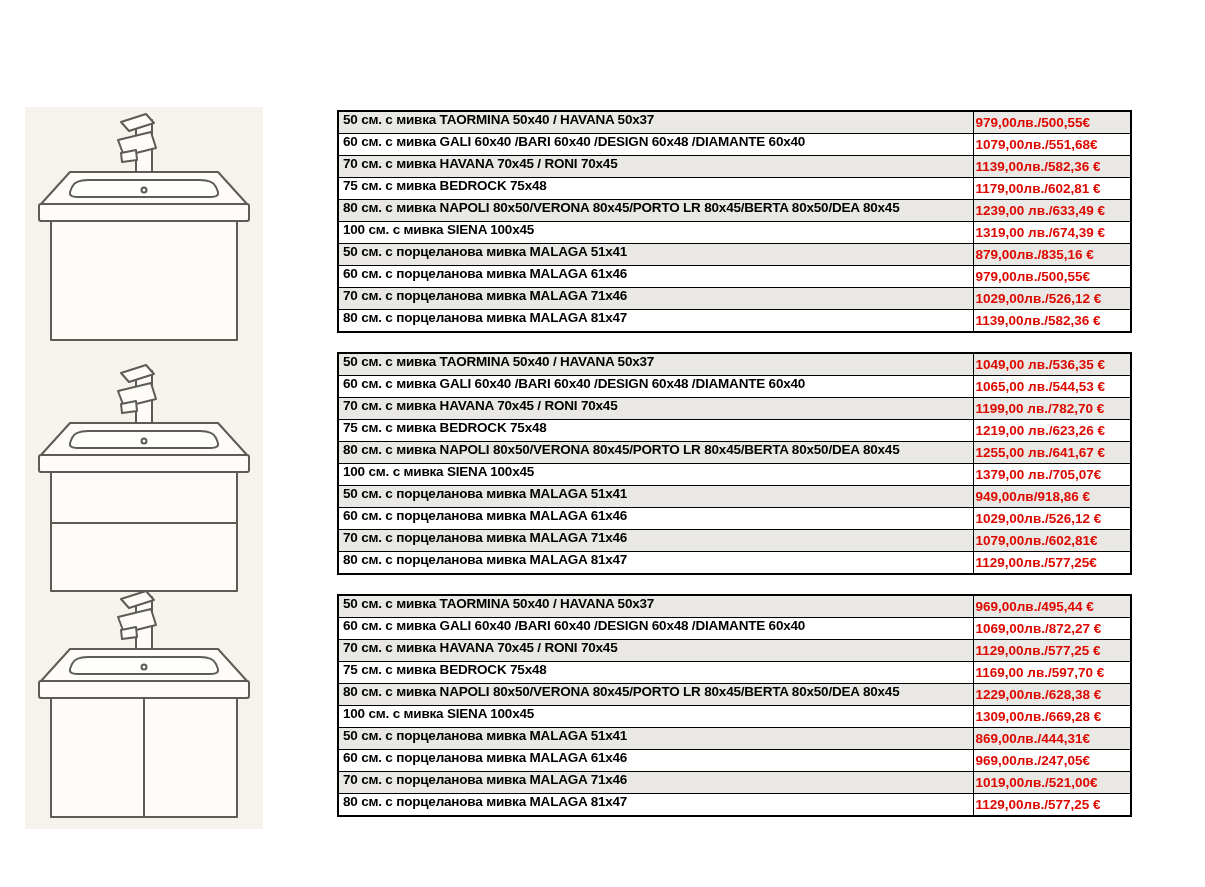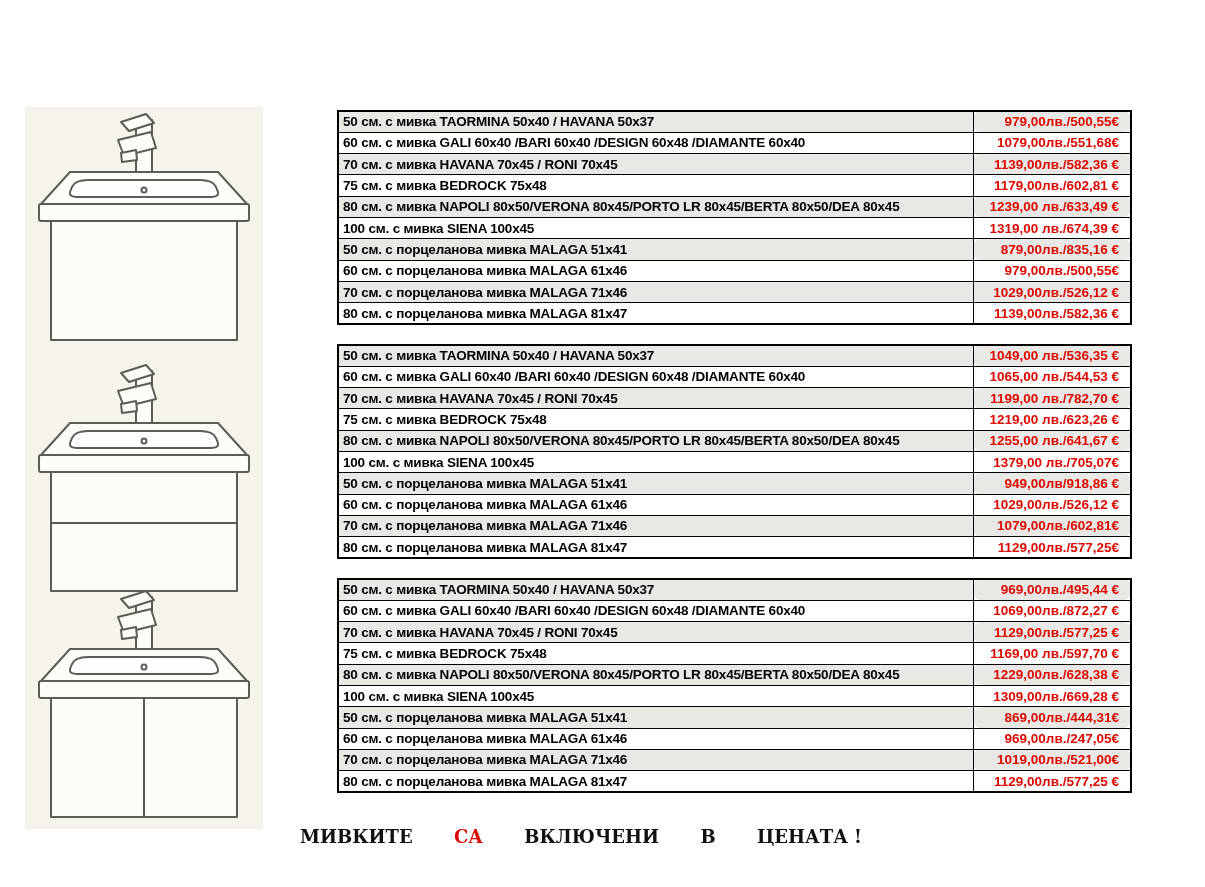--- a/index.html
+++ b/index.html
@@ -46,34 +46,33 @@
   }
   table.price-table td{
     border:1px solid #000;
     height:21.3px;
     overflow:hidden;
     white-space:nowrap;
     vertical-align:middle;
   }
   td.desc{
     width:635px;
-    padding:0 2px 0 4px;
+    padding:0 2px 6px 4px;
     font-weight:bold;
     font-size:13.5px;
     letter-spacing:-0.2px;
     color:#000;
   }
   td.price{
     width:158px;
     padding:0 11px 0 2px;
     font-weight:bold;
     font-size:13.5px;
-    text-align:right;
+    text-align:left;
     color:var(--red);
-    border-radius:8px;
   }
   tr.stripe td{ background:var(--stripe); }
   .footer{
     position:absolute; left:300px; top:826px;
     width:562px;
     display:flex;
     justify-content:space-between;
     font-family:"DejaVu Serif", serif;
     font-weight:bold;
     font-size:18px;
@@ -262,21 +261,14 @@
             <td class="price">1019,00лв./521,00€</td>
           </tr>
           <tr>
             <td class="desc">80 см. с порцеланова мивка MALAGA 81x47</td>
             <td class="price">1129,00лв./577,25 €</td>
           </tr>
         </tbody>
       </table>
     </div>
 
-  <div class="footer" id="footer">
-      <span style="color: rgb(17, 17, 17);">МИВКИТЕ</span>
-      <span style="color: rgb(221, 8, 0);">СА</span>
-      <span style="color: rgb(17, 17, 17);">ВКЛЮЧЕНИ</span>
-      <span style="color: rgb(17, 17, 17);">В</span>
-      <span style="color: rgb(17, 17, 17);">ЦЕНАТА !</span>
-    </div>
 
 </div>
 
 </body></html>

